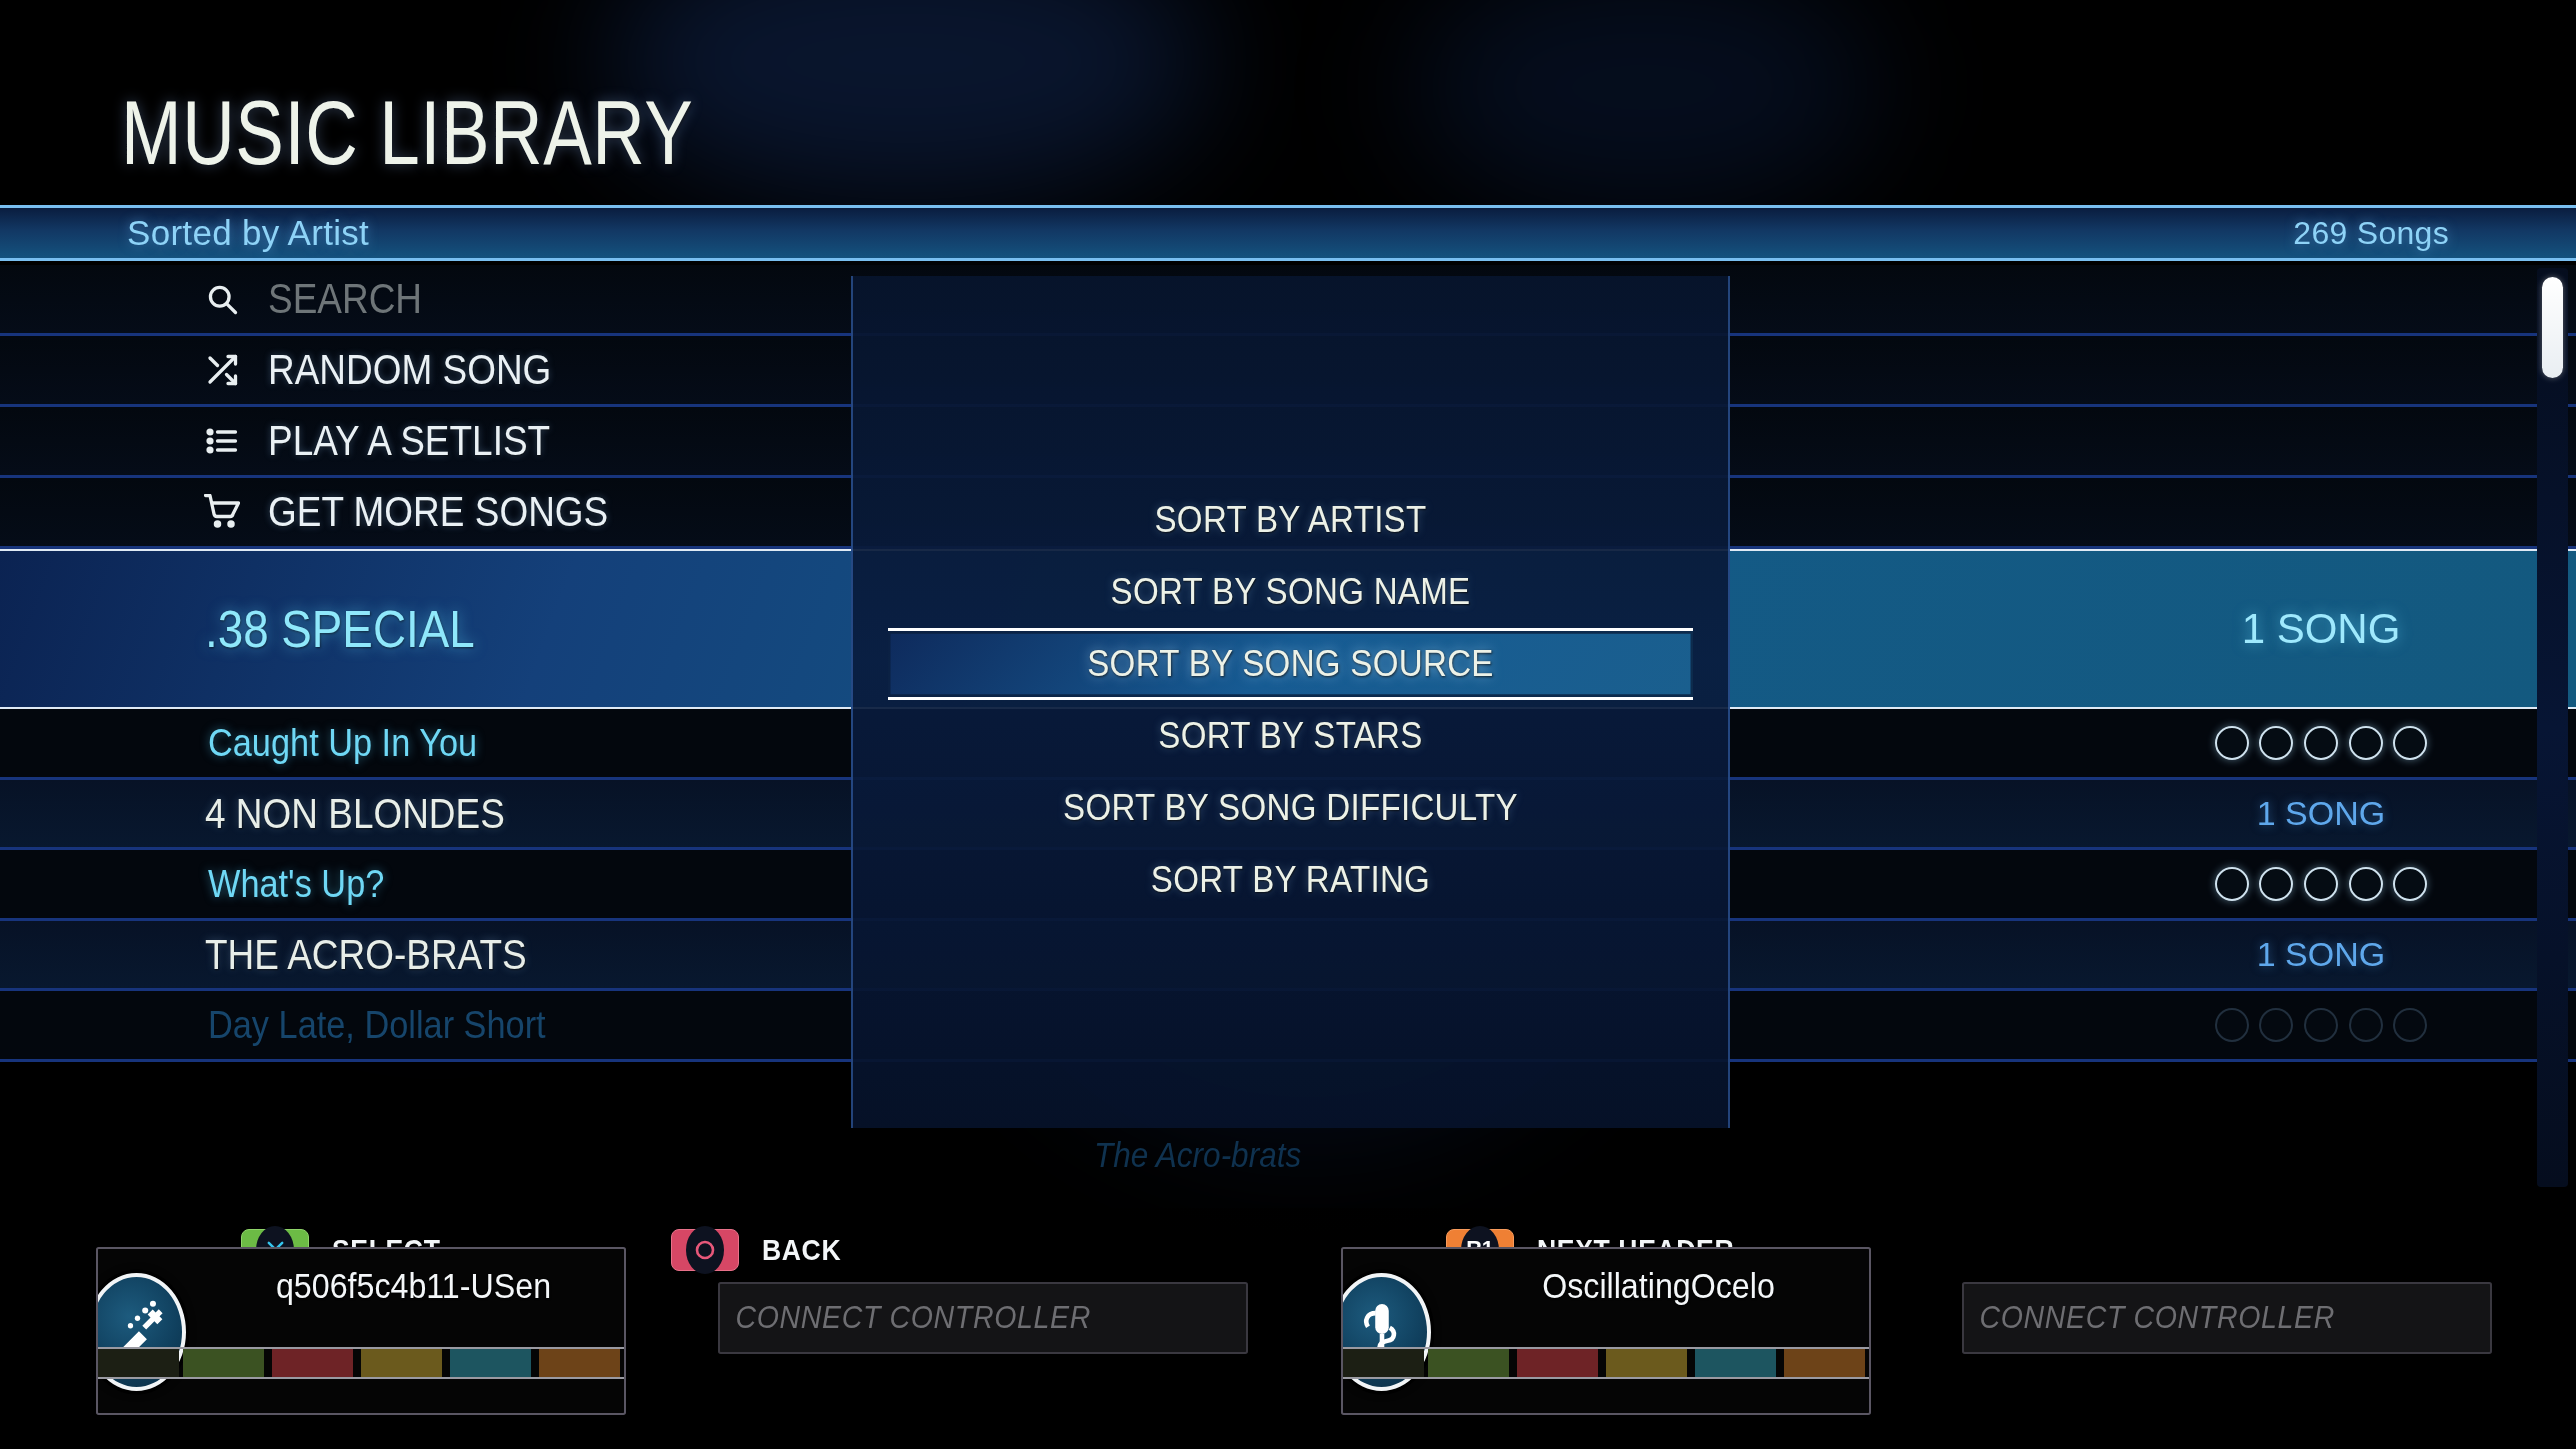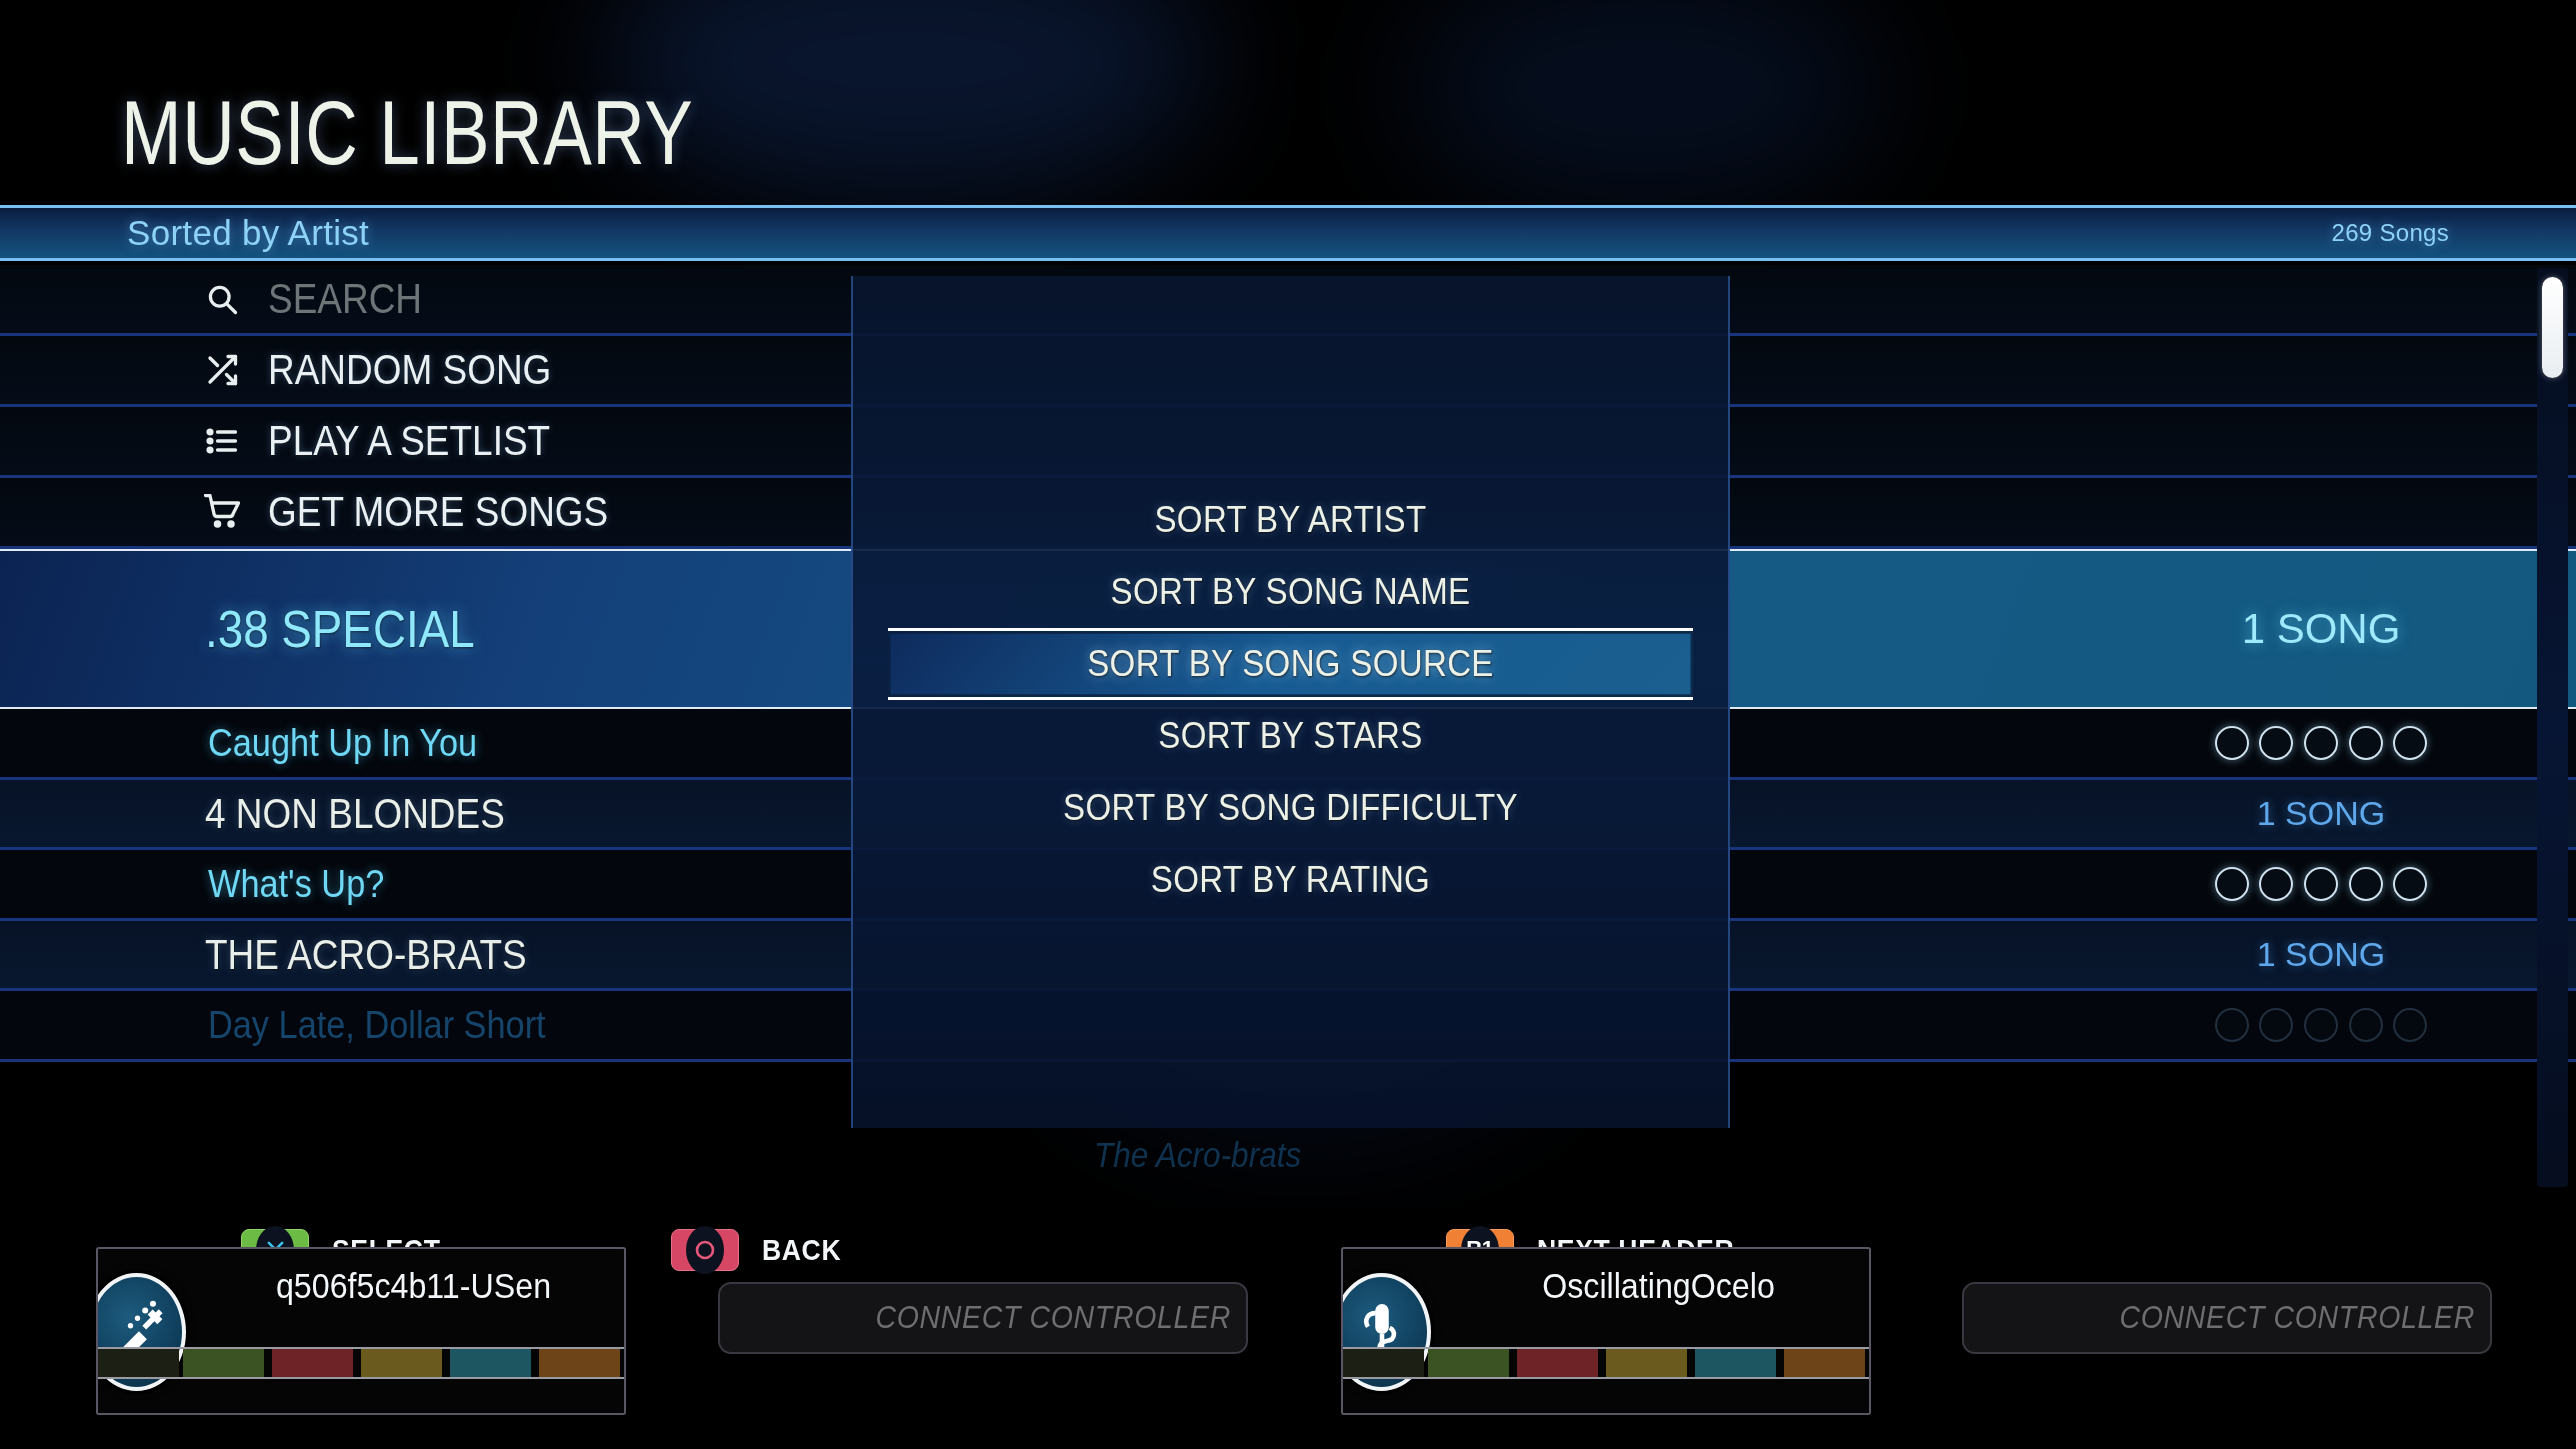--- a/index.html
+++ b/index.html
@@ -42,21 +42,21 @@
     border-bottom:3.4px solid #79bff0;
   }
   .sortbar .sorted-text {
     position:absolute; left:127px; top:50%; transform:translateY(-50%);
     font-size:35px; color:#8ed3f7; letter-spacing:0.3px;
     text-shadow:0 0 10.7px rgba(110,190,250,.55);
     font-family:"Liberation Sans Narrow","Liberation Sans", sans-serif;
   }
   .sortbar .song-count {
     position:absolute; right:127px; top:50%; transform:translateY(-50%);
-    font-size:24px; color:#8ed3f7; letter-spacing:0.3px;
+    font-size:32px; color:#8ed3f7; letter-spacing:0.3px;
     text-shadow:0 0 10.7px rgba(110,190,250,.55);
     font-family:"Liberation Sans Narrow","Liberation Sans", sans-serif;
   }
 
   
   .list-region {
     position:absolute; left:0; top:265px; width:2576px; height:926px;
     overflow:hidden;
   }
   .row {
@@ -207,23 +207,22 @@
   
   .player-card {
     position:absolute; width:530px; height:168px;
     background:#050505;
     border:2px solid #5a5663;
     border-radius:2.7px;
     overflow:hidden;
   }
   .player-card.empty {
     background:#141416; border-color:#3a3840;
-    display:flex; align-items:center; justify-content:flex-end;
+    display:flex; align-items:center; justify-content:flex-start;
     height:72px;
-    border-radius:13px;
   }
   .player-card.empty .ctext {
     font-size:31px; font-style:italic; color:#6e6e72; letter-spacing:0.7px;
     font-family:"Liberation Sans Narrow","Liberation Sans", sans-serif;
     transform:scaleX(.92);
   }
   .player-card .pname {
     position:absolute; left:121px; right:16px; top:17.4px;
     text-align:center; font-size:35px; color:#f4f7f9;
     font-family:"Liberation Sans Narrow","Liberation Sans", sans-serif;

